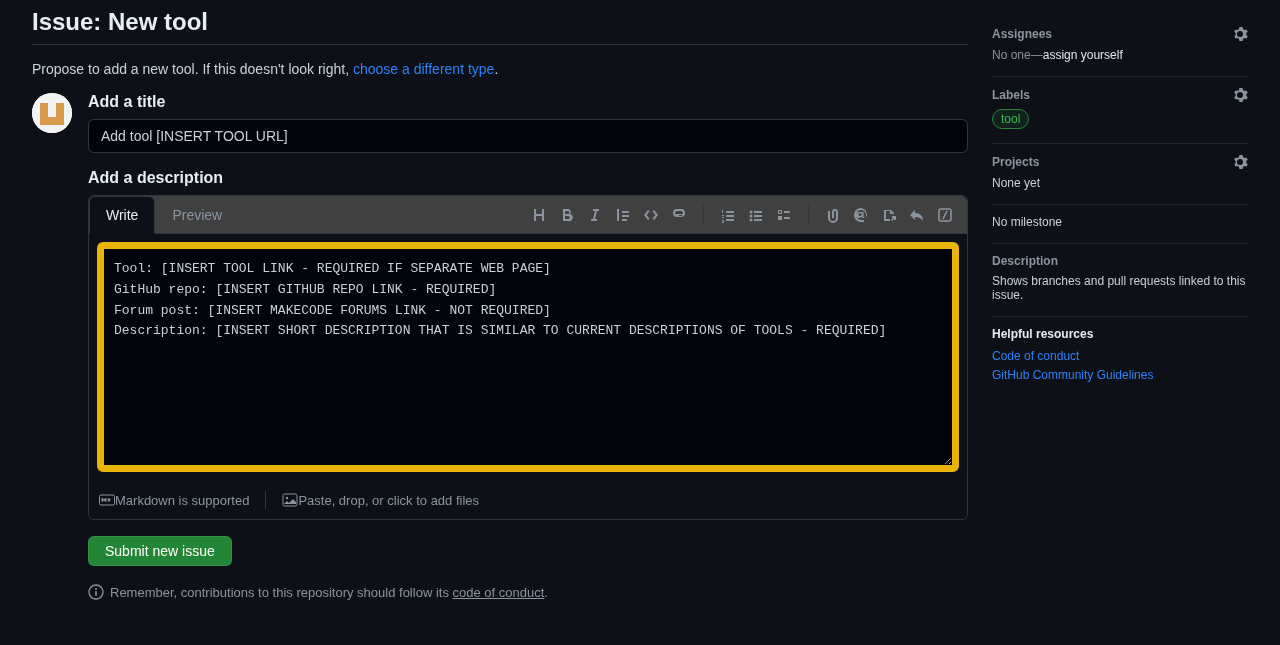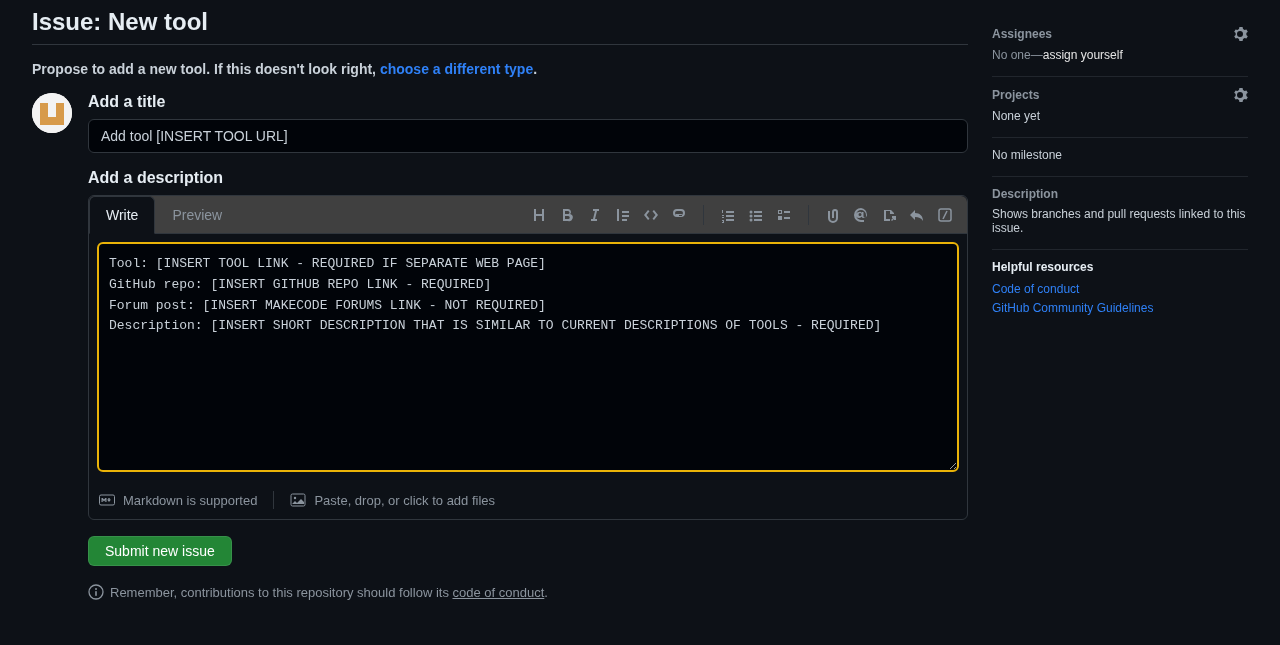--- a/index.html
+++ b/index.html
@@ -30,21 +30,20 @@
     font-size: 24px;
     font-weight: 600;
     color: #e6edf3;
     padding-bottom: 8px;
     border-bottom: 1px solid #30363d;
     margin-bottom: 16px;
   }
   .subtitle {
     color: #c9d1d9;
     margin-bottom: 16px;
-    font-weight: bold;
   }
   .subtitle a { color: #2f81f7; text-decoration: none; }
   .form-row {
     display: flex;
     gap: 16px;
   }
   .avatar {
     width: 40px;
     height: 40px;
     border-radius: 50%;
@@ -127,39 +126,38 @@
     color: #8b949e;
     border-radius: 6px;
     cursor: pointer;
   }
   .icon-btn svg { width: 16px; height: 16px; fill: currentColor; }
   .editor-body { padding: 8px; }
   .description-textarea {
     width: 100%;
     min-height: 230px;
     background: #010409;
-    border: 2px solid #eab308;
+    border: 7px solid #eab308;
     border-radius: 6px;
     color: #c9d1d9;
     font-family: ui-monospace, SFMono-Regular, Consolas, "Liberation Mono", Menlo, monospace;
     font-size: 13px;
     line-height: 1.6;
     padding: 10px;
     resize: vertical;
   }
   .editor-footer {
     display: flex;
     align-items: center;
     gap: 16px;
     padding: 8px 10px 10px;
   }
   .footer-hint {
     display: flex;
     align-items: center;
-    gap: 8px;
     color: #8b949e;
     font-size: 13px;
   }
   .footer-hint svg { width: 16px; height: 16px; fill: #8b949e; }
   .footer-sep { width:1px; height:18px; background:#30363d; }
   .actions {
     display: flex;
     justify-content: flex-start;
     margin-top: 16px;
   }
@@ -385,20 +383,31 @@
         <span class="side-title">Assignees</span>
         <span class="gear"><svg viewBox="0 0 16 16">
               <path d="M8 5a3 3 0 100 6 3 3 0 000-6zm6.4 3c0 .4 0 .7-.1 1l1.5 1.2-1.4 2.4-1.8-.6c-.5.4-1 .7-1.6.9L10.6 15H7.4l-.4-2.1c-.6-.2-1.1-.5-1.6-.9l-1.8.6-1.4-2.4L3.7 9c0-.3-.1-.6-.1-1s0-.7.1-1L2.2 5.8l1.4-2.4 1.8.6c.5-.4 1-.7 1.6-.9L7.4 1h3.2l.4 2.1c.6.2 1.1.5 1.6.9l1.8-.6 1.4 2.4L14.3 7c.1.3.1.6.1 1z"></path>
             </svg></span>
       </div>
       <div class="side-body">
         <span class="muted">No one—</span><span class="assign-link">assign yourself</span>
       </div>
     </div>
 
+    <div class="side-section">
+      <div class="side-header">
+        <span class="side-title">Labels</span>
+        <span class="gear"><svg viewBox="0 0 16 16">
+              <path d="M8 5a3 3 0 100 6 3 3 0 000-6zm6.4 3c0 .4 0 .7-.1 1l1.5 1.2-1.4 2.4-1.8-.6c-.5.4-1 .7-1.6.9L10.6 15H7.4l-.4-2.1c-.6-.2-1.1-.5-1.6-.9l-1.8.6-1.4-2.4L3.7 9c0-.3-.1-.6-.1-1s0-.7.1-1L2.2 5.8l1.4-2.4 1.8.6c.5-.4 1-.7 1.6-.9L7.4 1h3.2l.4 2.1c.6.2 1.1.5 1.6.9l1.8-.6 1.4 2.4L14.3 7c.1.3.1.6.1 1z"></path>
+            </svg></span>
+      </div>
+      <div class="side-body">
+        <span class="label-chip">tool</span>
+      </div>
+    </div>
 
     <div class="side-section">
       <div class="side-header">
         <span class="side-title">Projects</span>
         <span class="gear"><svg viewBox="0 0 16 16">
               <path d="M8 5a3 3 0 100 6 3 3 0 000-6zm6.4 3c0 .4 0 .7-.1 1l1.5 1.2-1.4 2.4-1.8-.6c-.5.4-1 .7-1.6.9L10.6 15H7.4l-.4-2.1c-.6-.2-1.1-.5-1.6-.9l-1.8.6-1.4-2.4L3.7 9c0-.3-.1-.6-.1-1s0-.7.1-1L2.2 5.8l1.4-2.4 1.8.6c.5-.4 1-.7 1.6-.9L7.4 1h3.2l.4 2.1c.6.2 1.1.5 1.6.9l1.8-.6 1.4 2.4L14.3 7c.1.3.1.6.1 1z"></path>
             </svg></span>
       </div>
       <div class="side-body">None yet</div>
     </div>

